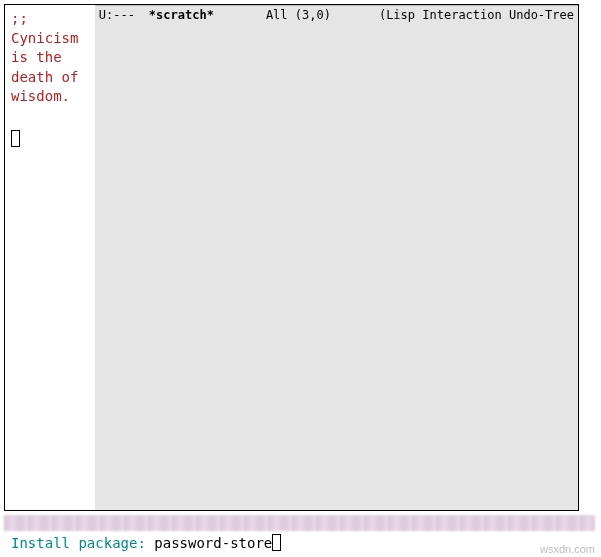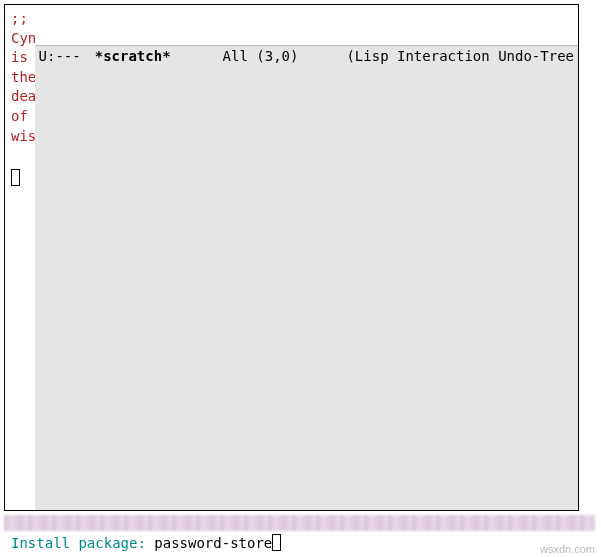--- a/index.html
+++ b/index.html
@@ -39,25 +39,24 @@
       width: 9px;
       height: 17px;
       border: 1px solid #000;
       vertical-align: text-bottom;
       margin-top: 3px;
     }
     .mode-line {
       background: #e5e5e5;
       color: #000;
       padding: 2px 4px;
-      font-size: 14px;
+      font-size: 12px;
       white-space: nowrap;
       overflow: hidden;
       border-top: 1px solid #bbb;
-      margin-top: 40px;
     }
     .mode-line .buffer-name {
       font-weight: bold;
     }
     .blur-bar {
       width: 591px;
       height: 16px;
       margin: 0 4px;
       background: repeating-linear-gradient(
         90deg,

